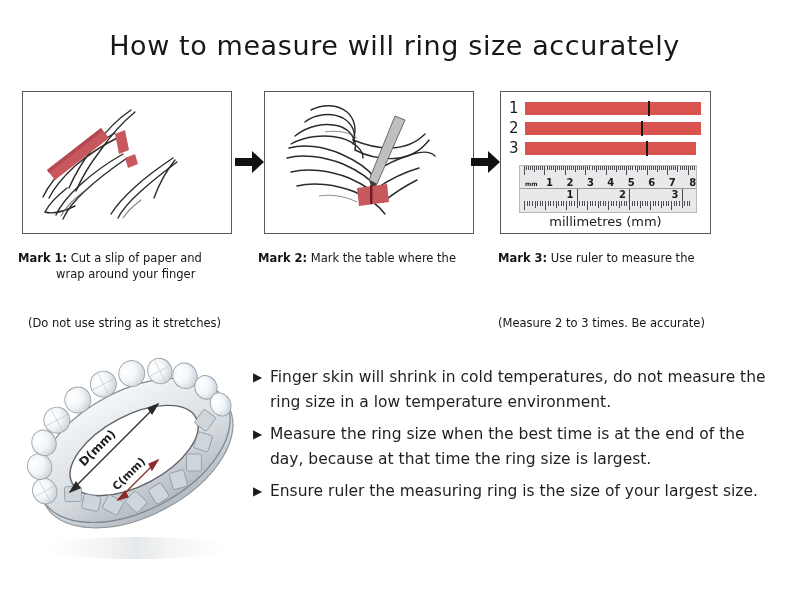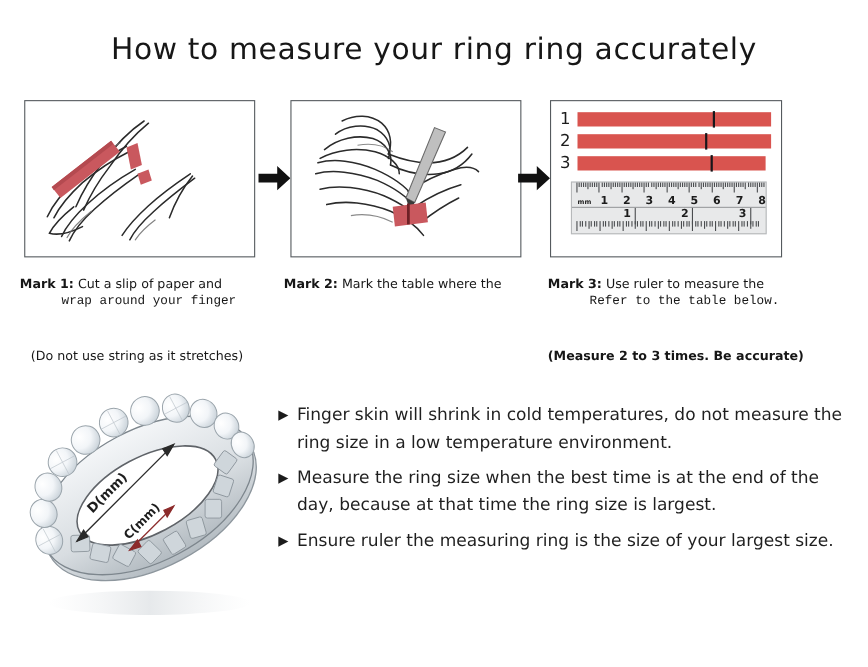--- a/index.html
+++ b/index.html
@@ -146,34 +146,34 @@
   
   .caption {
     position: absolute;
     font-family: "DejaVu Sans", sans-serif;
     font-size: 11.5px;
     line-height: 16px;
     color: #161616;
   }
   .caption .lead { font-weight: 700; }
   .caption .strong { font-weight: 700; }
-  .caption .indent { display: block; padding-left: 38px; font-family: Liberation Mono, monospace; }
+  .caption .indent { display: block; padding-left: 38px; }
   #caption-1 { left: 18px;  top: 250px; width: 230px; }
   #caption-2 { left: 258px; top: 250px; width: 235px; }
   #caption-3 { left: 498px; top: 250px; width: 250px; }
 
   .note {
     position: absolute;
     font-family: "DejaVu Sans", sans-serif;
     font-size: 11.5px;
     line-height: 16px;
     color: #161616;
   }
   #note-1 { left: 28px;  top: 315px; width: 250px; }
-  #note-3 { left: 498px; top: 315px; width: 265px; font-weight: bold; }
+  #note-3 { left: 498px; top: 315px; width: 265px; }
 
   
   .ring-wrap {
     position: absolute;
     left: 18px;
     top: 352px;
     width: 235px;
     height: 215px;
   }
   .ring-wrap svg { display: block; }
@@ -208,21 +208,21 @@
     flex: 1 1 auto;
     font-family: "DejaVu Sans", sans-serif;
     font-size: 15.5px;
     line-height: 25px;
     color: #1f1f1f;
   }
 </style>
 </head>
 <body>
 
-<div class="page-title">How to measure your ring ring accurately</div>
+<div class="page-title">How to measure will ring size accurately</div>
 
 <div class="panels">
 
   <div class="panel" id="panel-1">
     <svg class="hand-svg" width="208" height="141" viewBox="0 0 208 141">
       <g fill="none" stroke="#2b2b2b" stroke-width="1.4" stroke-linecap="round">
         <path d="M108 18 C 96 26, 82 40, 70 56 C 60 69, 52 82, 46 96"></path>
         <path d="M112 20 C 101 29, 88 43, 77 59 C 67 72, 59 85, 53 99"></path>
         <path d="M44 96 C 34 104, 26 112, 22 120 C 29 122, 40 120, 52 114"></path>
         <path d="M96 45 C 82 52, 66 62, 52 74 C 40 85, 31 96, 26 106"></path>
@@ -485,35 +485,35 @@
           <span class="tick" style="left: 153.625px; top: 12px; height: 5px;"></span>
           <span class="tick" style="left: 156.25px; top: 12px; height: 5px;"></span>
           <span class="tick" style="left: 158.875px; top: 12px; height: 5px;"></span>
           <span class="tick" style="left: 161.5px; top: 12px; height: 7px;"></span>
           <span class="tick" style="left: 164.125px; top: 12px; height: 5px;"></span>
           <span class="tick" style="left: 166.75px; top: 12px; height: 5px;"></span>
           <span class="tick" style="left: 169.375px; top: 12px; height: 5px;"></span>
         </div>
     </div>
 
+    <div class="unit-caption">millimetres (mm)</div>
   </div>
 </div>
 
 <div class="caption" id="caption-1">
   <span class="lead">Mark 1:</span><span> Cut a slip of paper and</span>
   <span class="indent">wrap around your finger</span>
 </div>
 
 <div class="caption" id="caption-2">
   <span class="lead">Mark 2:</span><span> Mark the table where the</span>
 </div>
 
 <div class="caption" id="caption-3">
   <span class="lead">Mark 3:</span><span> Use ruler to measure the</span>
-  <span class="indent">Refer to the table below.</span>
 </div>
 
 <div class="note" id="note-1">(Do not use string as it stretches)</div>
 <div class="note" id="note-3">(Measure 2 to 3 times. Be accurate)</div>
 
 <div class="ring-wrap">
   <svg width="235" height="215" viewBox="0 0 235 215">
     <defs>
       <radialGradient id="gemG" cx="35%" cy="30%" r="75%">
         <stop offset="0%" stop-color="#ffffff"></stop>

